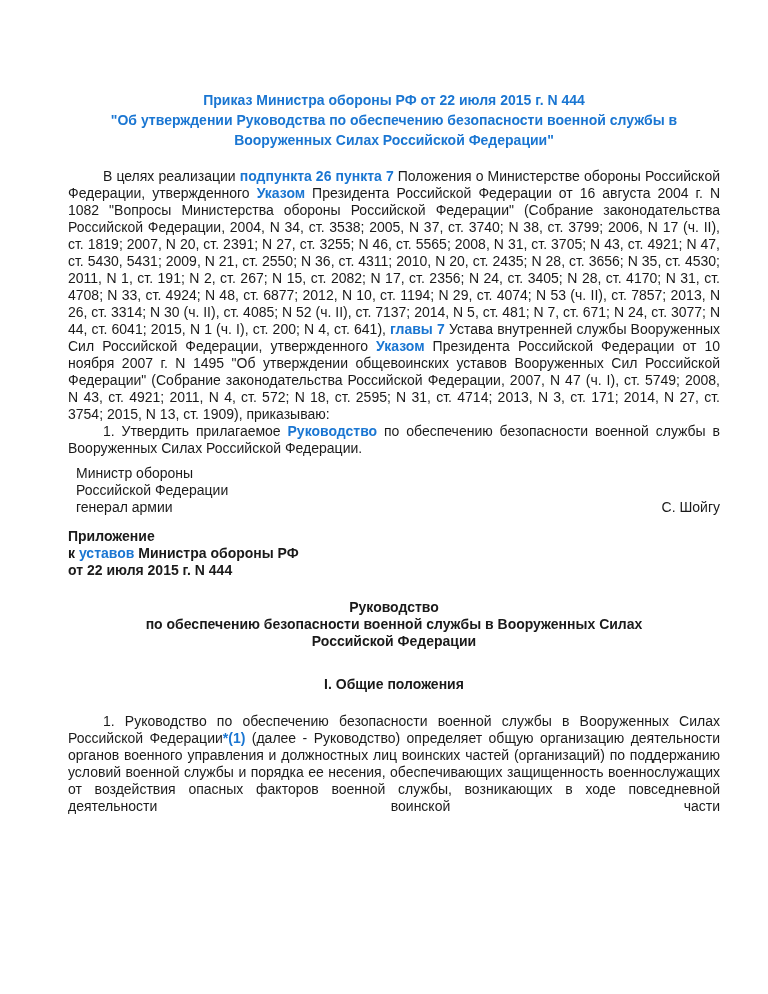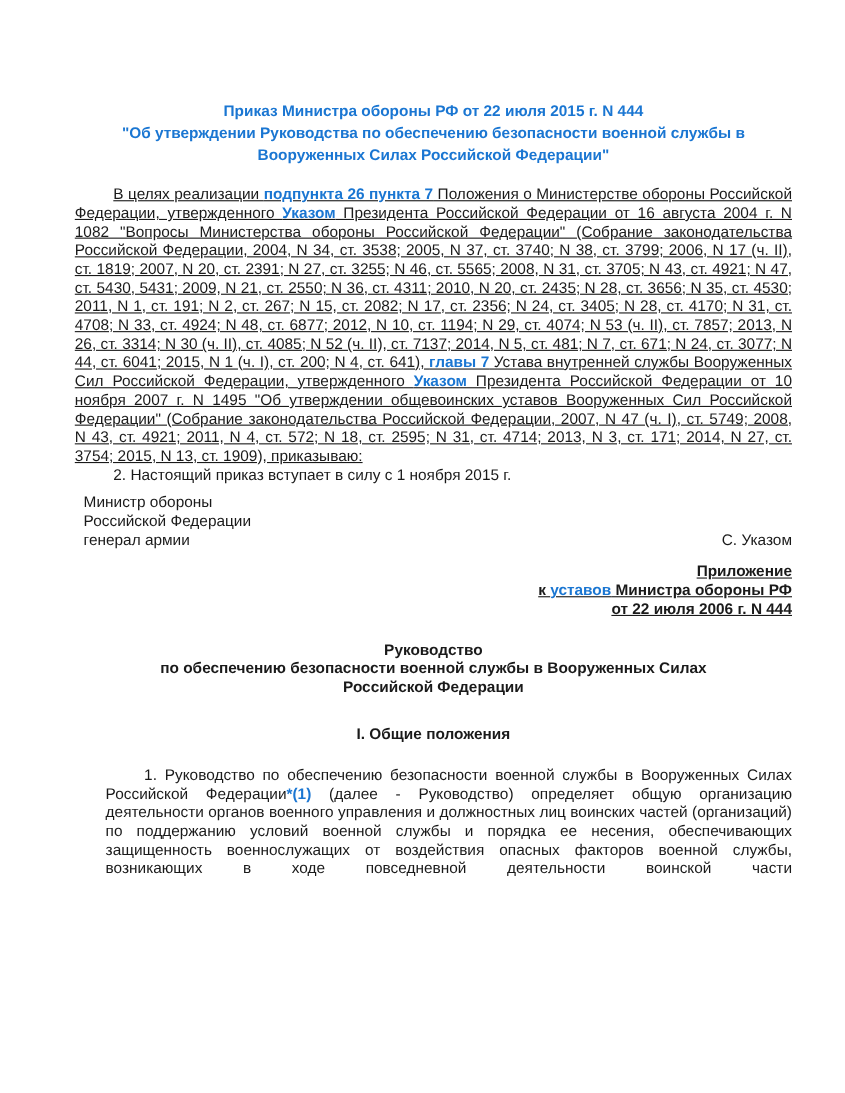--- a/index.html
+++ b/index.html
@@ -24,89 +24,86 @@
     color: var(--link-color, #1a76d2);
     font-weight: bold;
     text-align: center;
     line-height: 20px;
     white-space: pre-line;
   }
   .para {
     text-align: justify;
     text-indent: 35px;
   }
-  .preamble { margin-top: 18px; text-decoration: underline; }
+  .preamble { margin-top: 18px; }
   a.doc-link, .doc-link {
     color: var(--link-color, #1a76d2);
     font-weight: bold;
     text-decoration: none;
     cursor: pointer;
   }
   .signature-row {
     margin-top: 8px;
     padding-left: 8px;
     display: flex;
     justify-content: space-between;
     align-items: flex-end;
   }
   .signature-position { white-space: pre-line; }
   .registration {
     margin-top: 14px;
     white-space: pre-line;
   }
   .appendix {
     margin-top: 12px;
-    text-align: right;
     font-weight: bold;
-    text-decoration: underline;
   }
   .guide-title {
     margin-top: 20px;
     text-align: center;
     font-weight: bold;
     white-space: pre-line;
   }
   .section-heading {
     margin-top: 26px;
     text-align: center;
     font-weight: bold;
   }
   .guide-para {
     margin-top: 20px;
     text-align: justify;
     text-align-last: justify;
     text-indent: 35px;
-    margin-left: 28px;
   }
 </style>
 </head>
 <body>
 
 <div class="page">
 
   <div class="order-title">Приказ Министра обороны РФ от 22 июля 2015 г. N 444
 "Об утверждении Руководства по обеспечению безопасности военной службы в Вооруженных Силах Российской Федерации"</div>
 
   <div class="para preamble"><span>В целях реализации </span><a class="doc-link">подпункта 26 пункта 7</a><span> Положения о Министерстве обороны Российской Федерации, утвержденного </span><a class="doc-link">Указом</a><span> Президента Российской Федерации от 16 августа 2004 г. N 1082 "Вопросы Министерства обороны Российской Федерации" (Собрание законодательства Российской Федерации, 2004, N 34, ст. 3538; 2005, N 37, ст. 3740; N 38, ст. 3799; 2006, N 17 (ч. II), ст. 1819; 2007, N 20, ст. 2391; N 27, ст. 3255; N 46, ст. 5565; 2008, N 31, ст. 3705; N 43, ст. 4921; N 47, ст. 5430, 5431; 2009, N 21, ст. 2550; N 36, ст. 4311; 2010, N 20, ст. 2435; N 28, ст. 3656; N 35, ст. 4530; 2011, N 1, ст. 191; N 2, ст. 267; N 15, ст. 2082; N 17, ст. 2356; N 24, ст. 3405; N 28, ст. 4170; N 31, ст. 4708; N 33, ст. 4924; N 48, ст. 6877; 2012, N 10, ст. 1194; N 29, ст. 4074; N 53 (ч. II), ст. 7857; 2013, N 26, ст. 3314; N 30 (ч. II), ст. 4085; N 52 (ч. II), ст. 7137; 2014, N 5, ст. 481; N 7, ст. 671; N 24, ст. 3077; N 44, ст. 6041; 2015, N 1 (ч. I), ст. 200; N 4, ст. 641), </span><a class="doc-link">главы 7</a><span> Устава внутренней службы Вооруженных Сил Российской Федерации, утвержденного </span><a class="doc-link">Указом</a><span> Президента Российской Федерации от 10 ноября 2007 г. N 1495 "Об утверждении общевоинских уставов Вооруженных Сил Российской Федерации" (Собрание законодательства Российской Федерации, 2007, N 47 (ч. I), ст. 5749; 2008, N 43, ст. 4921; 2011, N 4, ст. 572; N 18, ст. 2595; N 31, ст. 4714; 2013, N 3, ст. 171; 2014, N 27, ст. 3754; 2015, N 13, ст. 1909), приказываю:</span></div>
 
+  <div class="para"><span>1. Утвердить прилагаемое </span><a class="doc-link">Руководство</a><span> по обеспечению безопасности военной службы в Вооруженных Силах Российской Федерации.</span></div>
 
-  <div class="para"><span>2. Настоящий приказ вступает в силу с 1 ноября 2015 г.</span></div>
 
   <div class="signature-row">
     <div class="signature-position">Министр обороны
 Российской Федерации
 генерал армии</div>
-    <div class="signature-name">С. Указом</div>
+    <div class="signature-name">С. Шойгу</div>
   </div>
 
 
   <div class="appendix">
     <div>Приложение</div>
     <div><span>к </span><a class="doc-link">уставов</a><span> Министра обороны РФ</span></div>
-    <div>от 22 июля 2006 г. N 444</div>
+    <div>от 22 июля 2015 г. N 444</div>
   </div>
 
   <div class="guide-title">Руководство
 по обеспечению безопасности военной службы в Вооруженных Силах
 Российской Федерации</div>
 
   <div class="section-heading">I. Общие положения</div>
 
   <div class="guide-para"><span>1. Руководство по обеспечению безопасности военной службы в Вооруженных Силах Российской Федерации</span><a class="doc-link">*(1)</a><span> (далее - Руководство) определяет общую организацию деятельности органов военного управления и должностных лиц воинских частей (организаций) по поддержанию условий военной службы и порядка ее несения, обеспечивающих защищенность военнослужащих от воздействия опасных факторов военной службы, возникающих в ходе повседневной деятельности воинской части</span></div>
 

